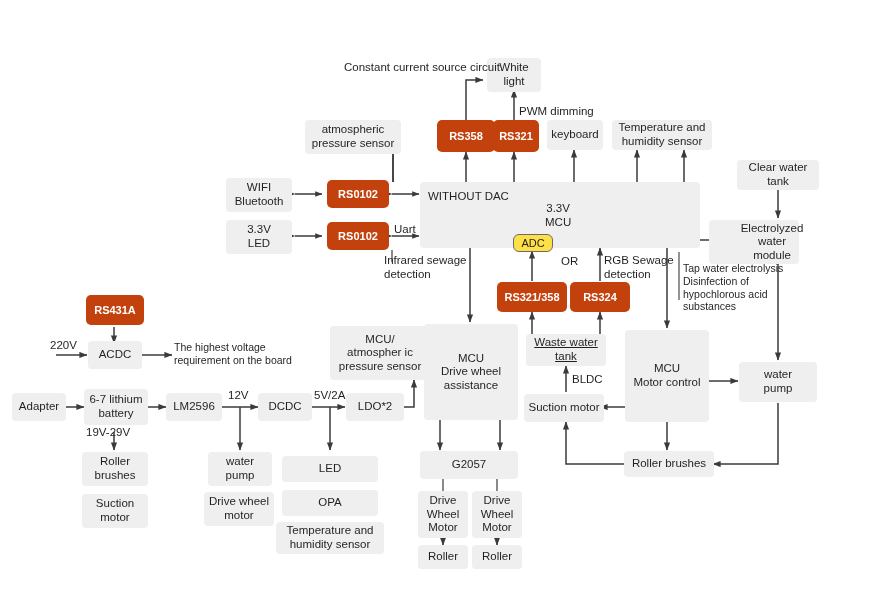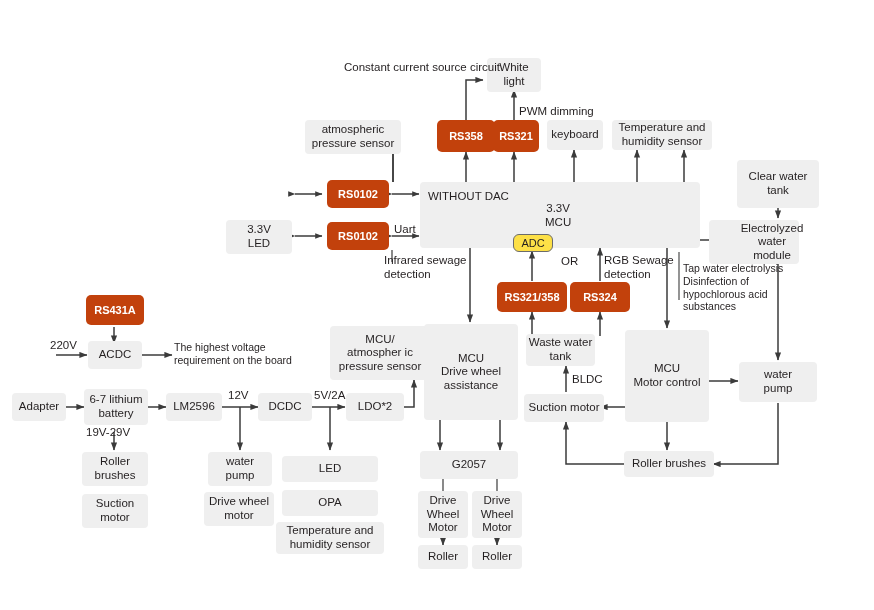--- a/index.html
+++ b/index.html
@@ -183,20 +183,22 @@
   <div class="node blue" style="left:493px; top:120px; width:46px; height:32px;">RS321</div>
 
   <div class="node grey" style="left:547px; top:120px; width:56px; height:30px;">keyboard</div>
 
   <div class="node grey" style="left:612px; top:120px; width:100px; height:30px;">Temperature and
 humidity sensor</div>
 
   <div class="node grey" style="left:305px; top:120px; width:96px; height:34px;">atmospheric
 pressure sensor</div>
 
+  <div class="node grey" style="left:226px; top:178px; width:66px; height:34px;">WIFI
+Bluetooth</div>
 
   <div class="node grey" style="left:226px; top:220px; width:66px; height:34px;">3.3V
 LED</div>
 
   <div class="node blue" style="left:327px; top:180px; width:62px; height:28px;">RS0102</div>
 
   <div class="node blue" style="left:327px; top:222px; width:62px; height:28px;">RS0102</div>
 
   <div class="node grey" style="left:420px; top:182px; width:280px; height:66px;"></div>
 
@@ -204,21 +206,21 @@
 
   <div class="label" style="left:545px; top:201px; text-align:center;">3.3V
 MCU</div>
 
   <div class="node adc" style="left:513px; top:234px; width:40px; height:18px;">ADC</div>
 
   <div class="node blue" style="left:497px; top:282px; width:70px; height:30px;">RS321/358</div>
 
   <div class="node blue" style="left:570px; top:282px; width:60px; height:30px;">RS324</div>
 
-  <div class="node grey" style="left:737px; top:160px; width:82px; height:48px;">Clear water
+  <div class="node grey" style="left:737px; top:160px; width:82px; height:30px;">Clear water
 tank</div>
 
   <div class="node grey" style="left:709px; top:220px; width:90px; height:44px;padding-left:36px;">Electrolyzed
 water module</div>
 
   <div class="node blue" style="left:86px; top:295px; width:58px; height:30px;">RS431A</div>
 
   <div class="node grey" style="left:88px; top:341px; width:54px; height:28px;">ACDC</div>
 
   <div class="node grey" style="left:12px; top:393px; width:54px; height:28px;">Adapter</div>
@@ -233,21 +235,21 @@
   <div class="node grey" style="left:346px; top:393px; width:58px; height:28px;">LDO*2</div>
 
   <div class="node grey" style="left:330px; top:326px; width:100px; height:54px;">MCU/
 atmospher ic
 pressure sensor</div>
 
   <div class="node grey" style="left:424px; top:324px; width:94px; height:96px;">MCU
 Drive wheel
 assistance</div>
 
-  <div class="node grey" style="left:526px; top:334px; width:69px; height:32px;">Waste water
+  <div class="node grey" style="left:526px; top:334px; width:80px; height:32px;text-decoration:underline;">Waste water
 tank</div>
 
   <div class="node grey" style="left:524px; top:394px; width:80px; height:28px;">Suction motor</div>
 
   <div class="node grey" style="left:625px; top:330px; width:84px; height:92px;">MCU
 Motor control</div>
 
   <div class="node grey" style="left:739px; top:362px; width:78px; height:40px;">water
 pump</div>
 

